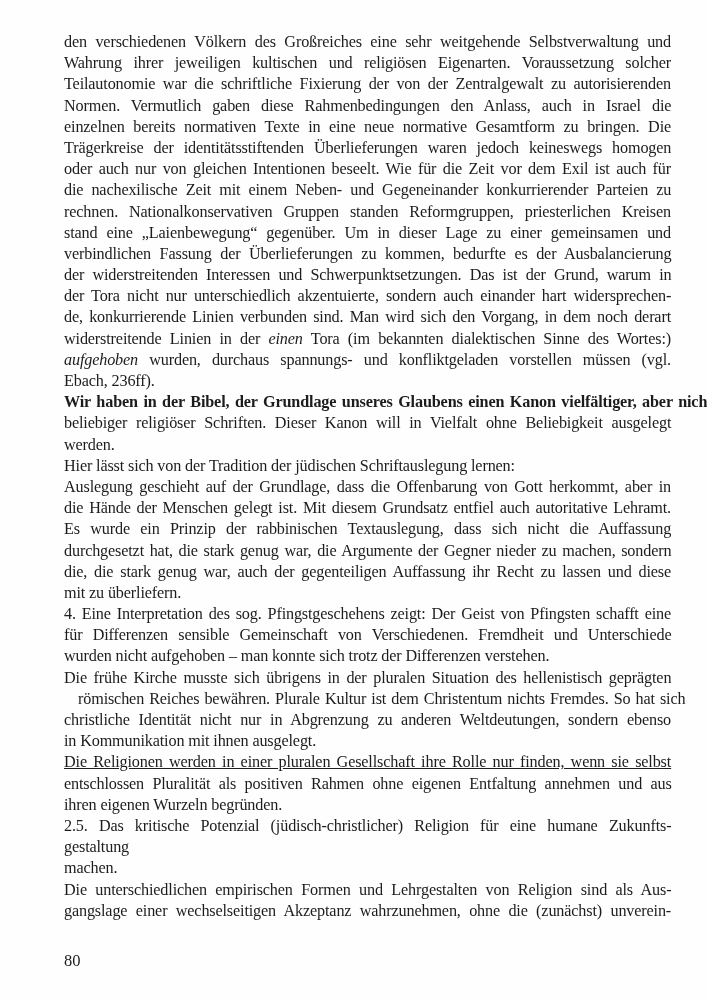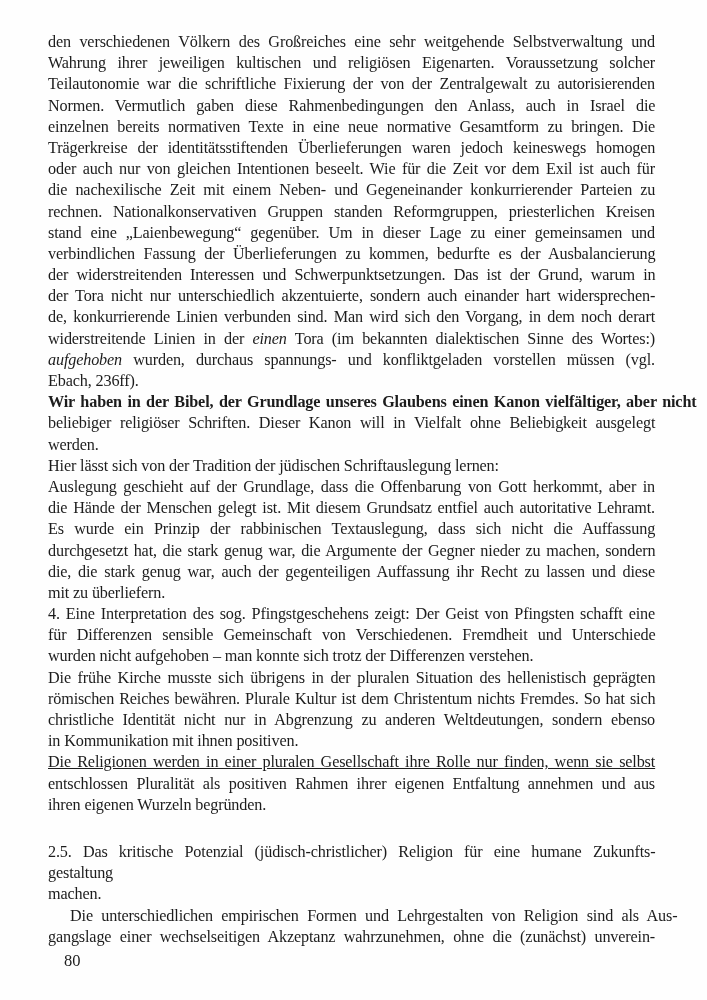--- a/index.html
+++ b/index.html
@@ -5,21 +5,21 @@
     html, body { margin: 0; padding: 0; background: #ffffff; }
     body { width: 707px; height: 1000px; position: relative; overflow: hidden; }
     .page {
       position: absolute; left: 0; top: 0; width: 707px; height: 1000px;
       background: #fefefe;
       color: #1c1c1c;
       font-family: "Liberation Serif", "DejaVu Serif", serif;
     }
     .text-block {
       position: absolute;
-      left: 48px;
+      left: 64px;
       top: 32px;
       width: 607px;
     }
     .line {
       display: block;
       height: 21.2px;
       line-height: 21.2px;
       font-size: 16.2px;
       white-space: nowrap;
       text-align: justify;
@@ -65,26 +65,26 @@
       <div class="line" style="white-space: nowrap; display: block; word-spacing: 2.66667px;">Auslegung geschieht auf der Grundlage, dass die Offenbarung von Gott herkommt, aber in</div>
       <div class="line" style="white-space: nowrap; display: block; word-spacing: 1.75px;">die Hände der Menschen gelegt ist. Mit diesem Grundsatz entfiel auch autoritative Lehramt.</div>
       <div class="line" style="white-space: nowrap; display: block; word-spacing: 6.45455px;">Es wurde ein Prinzip der rabbinischen Textauslegung, dass sich nicht die Auffassung</div>
       <div class="line" style="white-space: nowrap; display: block; word-spacing: 1.76923px;">durchgesetzt hat, die stark genug war, die Argumente der Gegner nieder zu machen, sondern</div>
       <div class="line" style="white-space: nowrap; display: block; word-spacing: 2.92857px;">die, die stark genug war, auch der gegenteiligen Auffassung ihr Recht zu lassen und diese</div>
       <div class="line last">mit zu überliefern.</div>
       <div class="line" style="white-space: nowrap; display: block; word-spacing: 2px;">4. Eine Interpretation des sog. Pfingstgeschehens zeigt: Der Geist von Pfingsten schafft eine</div>
       <div class="line" style="white-space: nowrap; display: block; word-spacing: 6.375px;">für Differenzen sensible Gemeinschaft von Verschiedenen. Fremdheit und Unterschiede</div>
       <div class="line last">wurden nicht aufgehoben – man konnte sich trotz der Differenzen verstehen.</div>
       <div class="line" style="white-space: nowrap; display: block; word-spacing: 2.75px;">Die frühe Kirche musste sich übrigens in der pluralen Situation des hellenistisch geprägten</div>
-      <div class="line" style="white-space: nowrap; display: block; word-spacing: 1.16667px;">römischen Reiches bewähren. Plurale Kultur ist dem Christentum nichts Fremdes. So hat sich</div>
+      <div class="line" style="white-space: nowrap; display: block; word-spacing: 1.16667px; margin-left: 14px;">römischen Reiches bewähren. Plurale Kultur ist dem Christentum nichts Fremdes. So hat sich</div>
       <div class="line" style="white-space: nowrap; display: block; word-spacing: 4.8px;">christliche Identität nicht nur in Abgrenzung zu anderen Weltdeutungen, sondern ebenso</div>
-      <div class="line last">in Kommunikation mit ihnen positiven.</div>
+      <div class="line last">in Kommunikation mit ihnen ausgelegt.</div>
       <div class="line" style="white-space: nowrap; display: block; word-spacing: 2.38462px; text-decoration: underline;">Die Religionen werden in einer pluralen Gesellschaft ihre Rolle nur finden, wenn sie selbst</div>
-      <div class="line" style="white-space: nowrap; display: block; word-spacing: 4.5px;">entschlossen Pluralität als positiven Rahmen ihrer eigenen Entfaltung annehmen und aus</div>
+      <div class="line" style="white-space: nowrap; display: block; word-spacing: 4.5px;">entschlossen Pluralität als positiven Rahmen ohne eigenen Entfaltung annehmen und aus</div>
       <div class="line last">ihren eigenen Wurzeln begründen.</div>
-      <div class="line" style="white-space: nowrap; display: block; word-spacing: 7.33333px; margin-top: 26px;">2.5. Das kritische Potenzial (jüdisch-christlicher) Religion für eine humane Zukunfts-</div>
+      <div class="line" style="white-space: nowrap; display: block; word-spacing: 7.33333px;">2.5. Das kritische Potenzial (jüdisch-christlicher) Religion für eine humane Zukunfts-</div>
       <div class="line last">gestaltung</div>
       <div class="line last">machen.</div>
-      <div class="line" style="white-space: nowrap; display: block; word-spacing: 4.5px; margin-left: 22px;">Die unterschiedlichen empirischen Formen und Lehrgestalten von Religion sind als Aus-</div>
+      <div class="line" style="white-space: nowrap; display: block; word-spacing: 4.5px;">Die unterschiedlichen empirischen Formen und Lehrgestalten von Religion sind als Aus-</div>
       <div class="line" style="white-space: nowrap; display: block; word-spacing: 4.5px;">gangslage einer wechselseitigen Akzeptanz wahrzunehmen, ohne die (zunächst) unverein-</div>
     </div>
   <div class="page-number">80</div>
 </div>
 
 </body></html>

